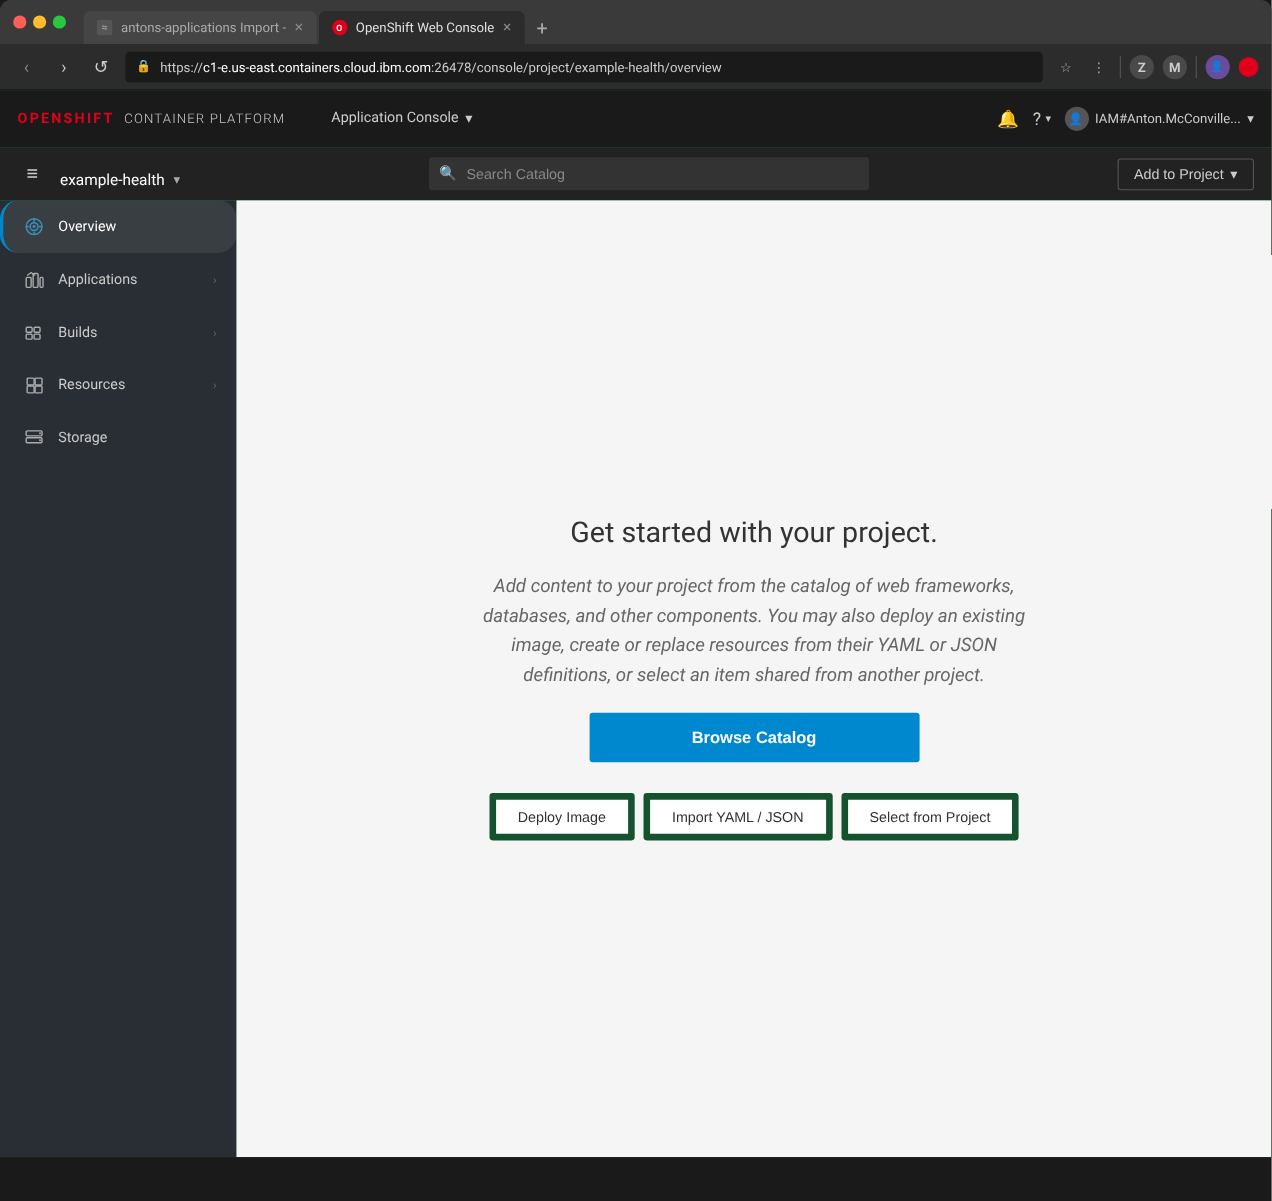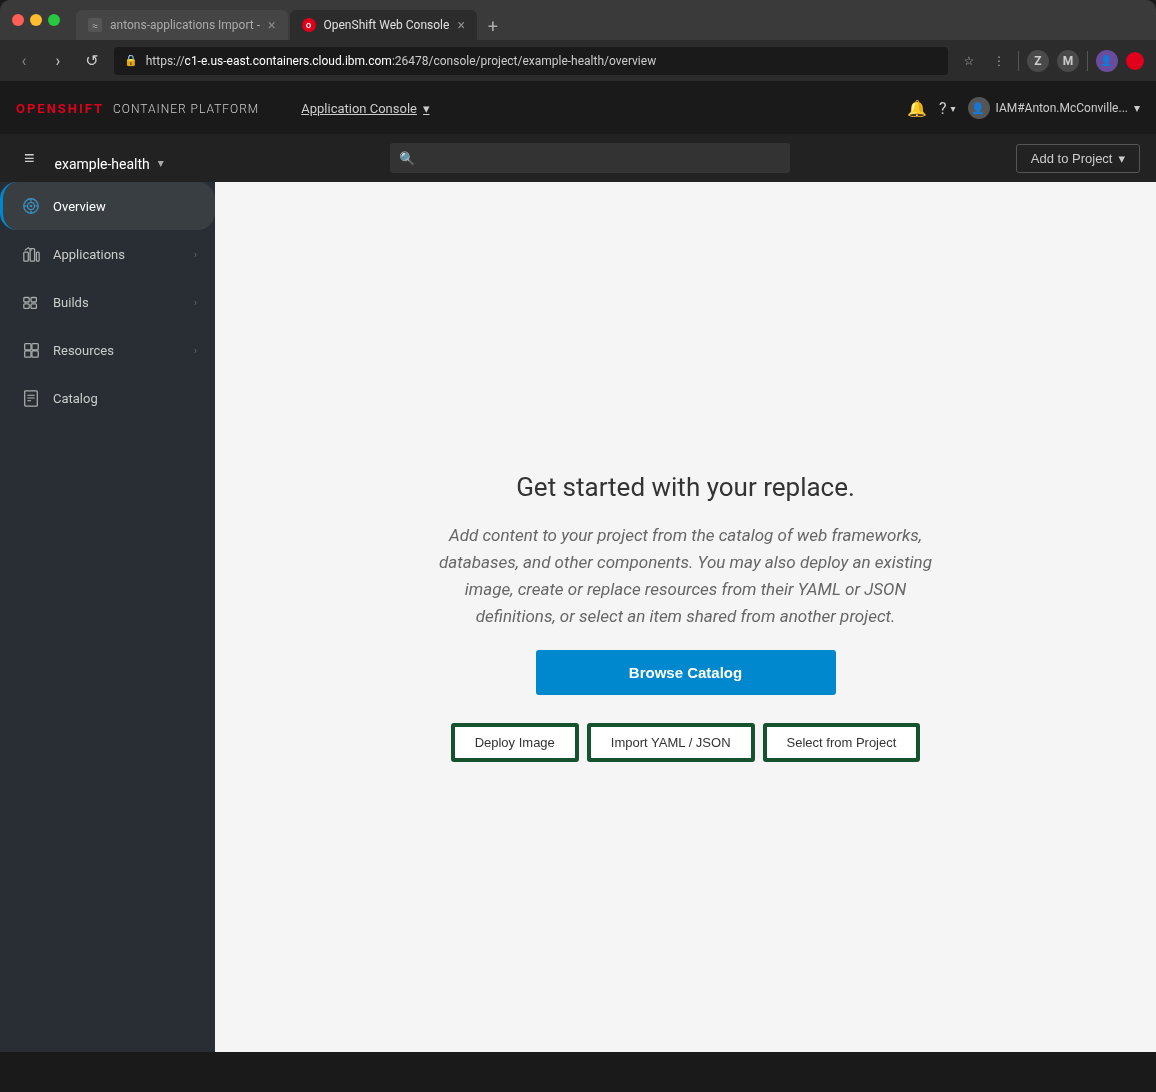--- a/index.html
+++ b/index.html
@@ -204,21 +204,20 @@
       margin-left: 16px;
       background: transparent;
       border: none;
       color: #ccc;
       font-size: 13px;
       cursor: pointer;
       display: flex;
       gap: 6px;
       padding: 6px 10px;
       border-radius: 3px;
-      text-decoration: underline;
     }
 
     .os-navbar-right {
       margin-left: auto;
       display: flex;
       align-items: center;
       gap: 12px;
     }
 
     .os-icon-btn {
@@ -428,21 +427,21 @@
 
     .action-buttons {
       display: flex;
       gap: 8px;
       justify-content: center;
       margin-top: 8px;
     }
 
     .action-btn {
       background: #fff;
-      border: 4px solid #14532d;
+      border: 6px solid #14532d;
       color: #333;
       padding: 8px 20px;
       font-size: 13px;
       border-radius: 3px;
       cursor: pointer;
       white-space: nowrap;
     }
 
     
     .icon-overview {
@@ -526,20 +525,21 @@
     </div>
 
     <div class="os-secondary-bar">
       <span class="hamburger-btn">≡</span>
       <div class="project-selector">
         <span>example-health</span>
         <span class="chevron">▾</span>
       </div>
       <div class="catalog-search">
         <span class="search-icon">🔍</span>
+        <input type="text" placeholder="Search Catalog" style="">
       </div>
       <button class="add-to-project-btn">
         <span>Add to Project</span>
         <span>▾</span>
       </button>
     </div>
 
     <div class="os-main">
 
       <nav class="os-sidebar">
@@ -591,39 +591,39 @@
               <rect x="3" y="3" width="7" height="7" rx="1" fill="none" stroke="currentColor" stroke-width="1.4"></rect>
               <rect x="3" y="11" width="7" height="7" rx="1" fill="none" stroke="currentColor" stroke-width="1.4"></rect>
               <rect x="11" y="3" width="7" height="7" rx="1" fill="none" stroke="currentColor" stroke-width="1.4"></rect>
               <rect x="11" y="11" width="7" height="7" rx="1" fill="none" stroke="currentColor" stroke-width="1.4"></rect>
             </svg>
           </div>
           <span class="sidebar-item-label">Resources</span>
           <span class="sidebar-chevron">›</span>
         </div>
 
-
-
         <div class="sidebar-item">
           <div class="sidebar-item-icon">
             <svg viewBox="0 0 20 20" xmlns="http://www.w3.org/2000/svg">
-              <rect x="3" y="2" width="14" height="17" rx="1" fill="none" stroke="currentColor" stroke-width="1.4"></rect>
-              <line x1="6" y1="7" x2="14" y2="7" stroke="currentColor" stroke-width="1.2"></line>
-              <line x1="6" y1="10" x2="14" y2="10" stroke="currentColor" stroke-width="1.2"></line>
-              <line x1="6" y1="13" x2="10" y2="13" stroke="currentColor" stroke-width="1.2"></line>
+              <rect x="2" y="3" width="16" height="5" rx="1" fill="none" stroke="currentColor" stroke-width="1.4"></rect>
+              <rect x="2" y="10" width="16" height="5" rx="1" fill="none" stroke="currentColor" stroke-width="1.4"></rect>
+              <circle cx="16" cy="5.5" r="1" fill="currentColor"></circle>
+              <circle cx="16" cy="12.5" r="1" fill="currentColor"></circle>
             </svg>
           </div>
-          <span class="sidebar-item-label">Catalog</span>
+          <span class="sidebar-item-label">Storage</span>
         </div>
+
+
 
       </nav>
 
       <main class="os-content">
         <div class="get-started-card">
-          <h1 class="get-started-title">Get started with your replace.</h1>
+          <h1 class="get-started-title">Get started with your project.</h1>
           <p class="get-started-desc">Add content to your project from the catalog of web frameworks, databases, and other components. You may also deploy an existing image, create or replace resources from their YAML or JSON definitions, or select an item shared from another project.</p>
           <div style="text-align:center;">
             <button class="browse-catalog-btn">Browse Catalog</button>
           </div>
           <div class="action-buttons">
             <button class="action-btn">Deploy Image</button>
             <button class="action-btn">Import YAML / JSON</button>
             <button class="action-btn">Select from Project</button>
           </div>
         </div>

